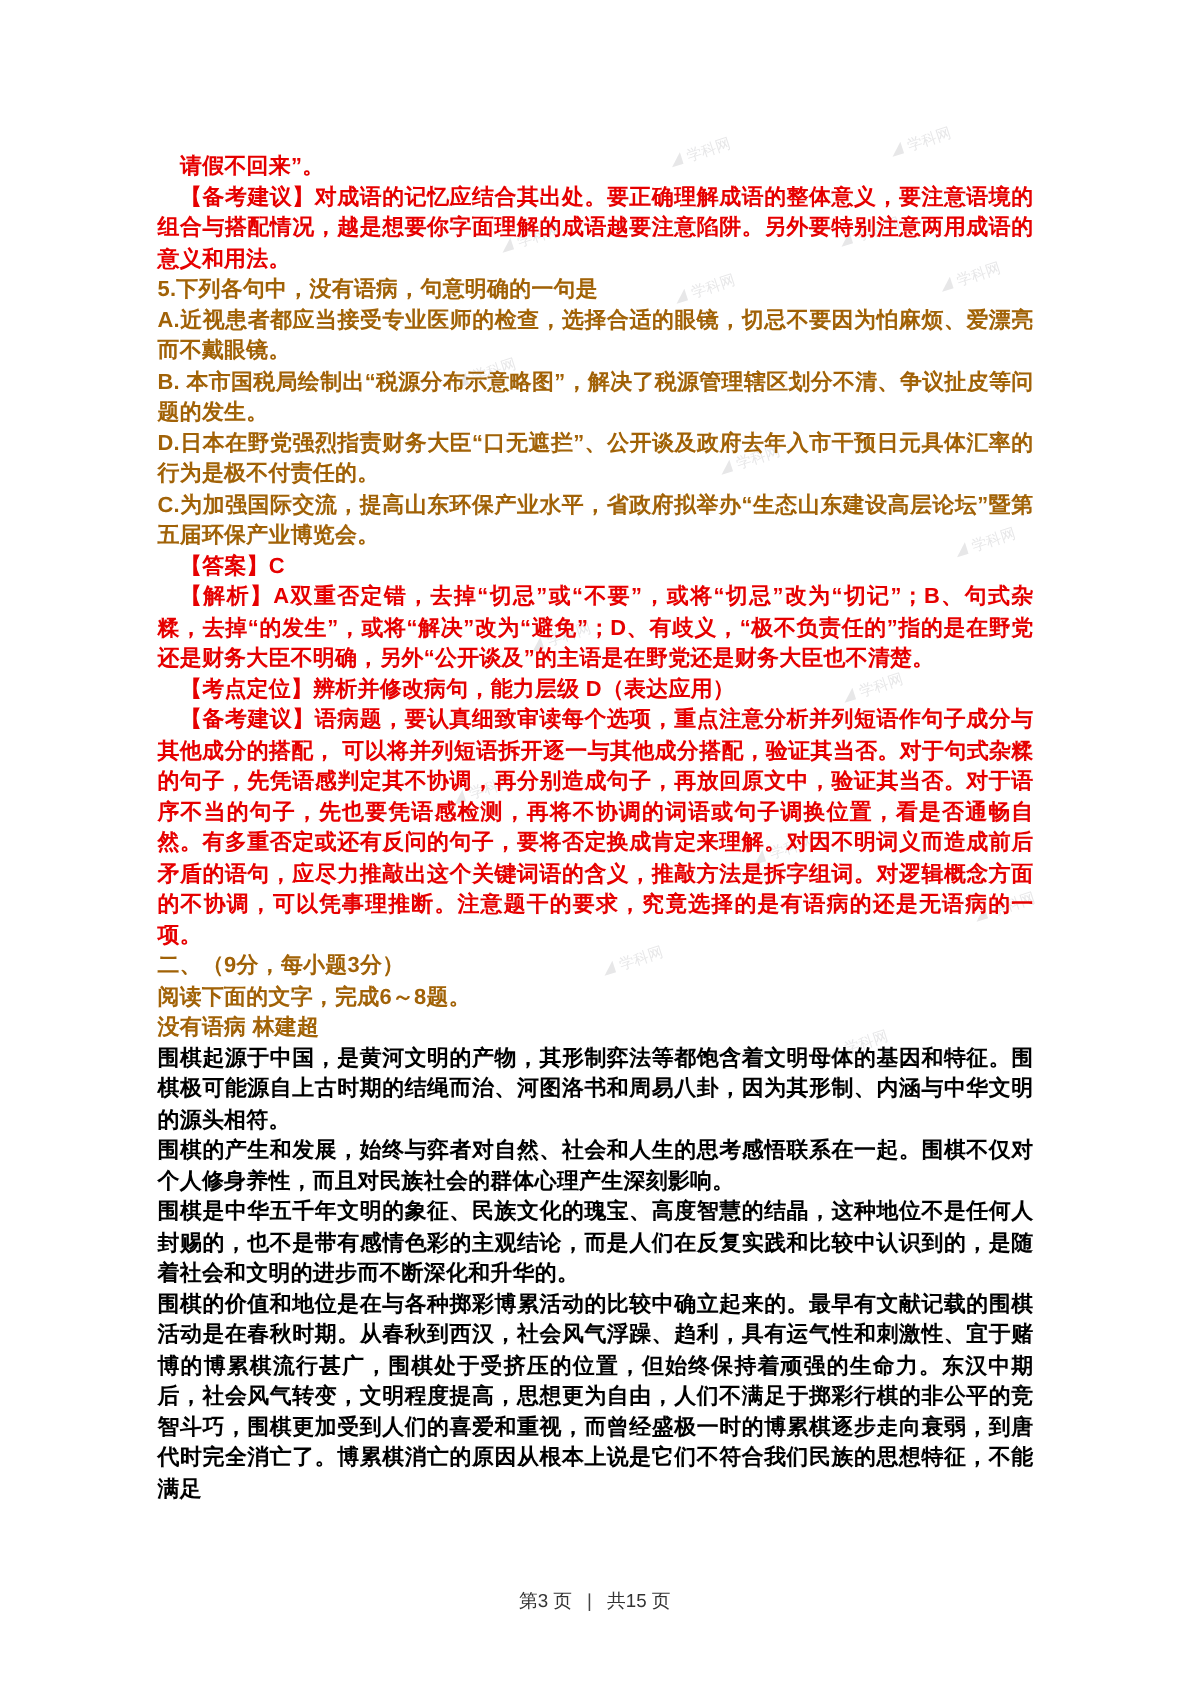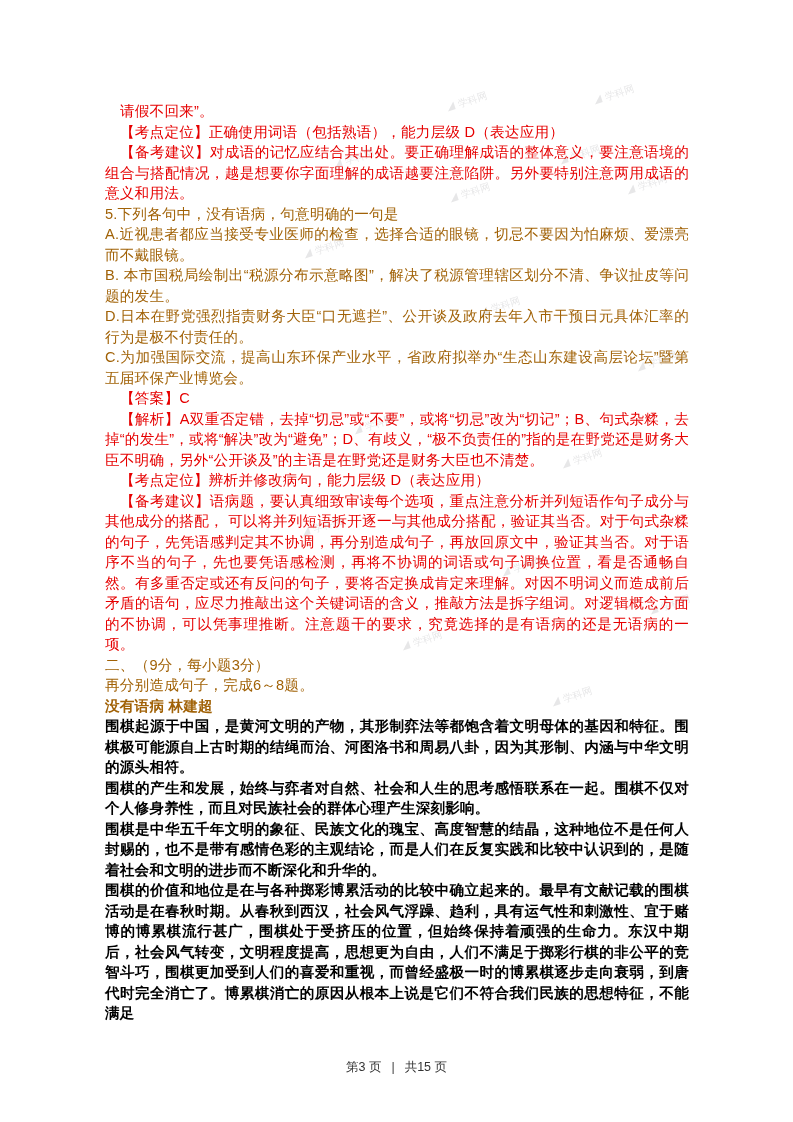--- a/index.html
+++ b/index.html
@@ -16,21 +16,21 @@
   }
   .content {
     position: absolute;
     left: 105px; right: 104px; top: 101px;
   }
   .content p {
     margin: 0;
     font-size: 14.6px;
     line-height: 20.5px;
     text-align: justify;
-    font-weight: normal;
+    font-weight: bold;
     color: #000000;
     letter-spacing: 0.2px;
   }
   .content p.red {
     color: #e60000;
     text-indent: 15px; 
   }
   .content p.black { color: #a16207; }
   .content p.passage {
     font-family: "Liberation Serif", "DejaVu Serif", serif;
@@ -80,33 +80,32 @@
       <span class="wm" style="left: 560px; top: 452px;">◢ 学科网</span>
       <span class="wm" style="left: 300px; top: 520px;">◢ 学科网</span>
       <span class="wm" style="left: 500px; top: 560px;">◢ 学科网</span>
       <span class="wm" style="left: 648px; top: 598px;">◢ 学科网</span>
       <span class="wm" style="left: 400px; top: 634px;">◢ 学科网</span>
       <span class="wm" style="left: 550px; top: 690px;">◢ 学科网</span>
     </div>
 
   <div class="content">
     <p class="red">请假不回来”。</p>
-    <p class="red">【考点定位】正确使用词语（包括熟语），能力层级 D（表达应用）</p>
     <p class="red">【备考建议】对成语的记忆应结合其出处。要正确理解成语的整体意义，要注意语境的组合与搭配情况，越是想要你字面理解的成语越要注意陷阱。另外要特别注意两用成语的意义和用法。</p>
     <p class="black">5.下列各句中，没有语病，句意明确的一句是</p>
     <p class="black">A.近视患者都应当接受专业医师的检查，选择合适的眼镜，切忌不要因为怕麻烦、爱漂亮而不戴眼镜。</p>
     <p class="black">B. 本市国税局绘制出“税源分布示意略图”，解决了税源管理辖区划分不清、争议扯皮等问题的发生。</p>
     <p class="black">D.日本在野党强烈指责财务大臣“口无遮拦”、公开谈及政府去年入市干预日元具体汇率的行为是极不付责任的。</p>
     <p class="black">C.为加强国际交流，提高山东环保产业水平，省政府拟举办“生态山东建设高层论坛”暨第五届环保产业博览会。</p>
     <p class="red">【答案】C</p>
     <p class="red">【解析】A双重否定错，去掉“切忌”或“不要”，或将“切忌”改为“切记”；B、句式杂糅，去掉“的发生”，或将“解决”改为“避免”；D、有歧义，“极不负责任的”指的是在野党还是财务大臣不明确，另外“公开谈及”的主语是在野党还是财务大臣也不清楚。</p>
     <p class="red">【考点定位】辨析并修改病句，能力层级 D（表达应用）</p>
     <p class="red">【备考建议】语病题，要认真细致审读每个选项，重点注意分析并列短语作句子成分与其他成分的搭配， 可以将并列短语拆开逐一与其他成分搭配，验证其当否。对于句式杂糅的句子，先凭语感判定其不协调，再分别造成句子，再放回原文中，验证其当否。对于语序不当的句子，先也要凭语感检测，再将不协调的词语或句子调换位置，看是否通畅自然。有多重否定或还有反问的句子，要将否定换成肯定来理解。对因不明词义而造成前后矛盾的语句，应尽力推敲出这个关键词语的含义，推敲方法是拆字组词。对逻辑概念方面的不协调，可以凭事理推断。注意题干的要求，究竟选择的是有语病的还是无语病的一项。</p>
     <p class="black">二、（9分，每小题3分）</p>
-    <p class="black">再分别造成句子，完成6～8题。</p>
+    <p class="black">阅读下面的文字，完成6～8题。</p>
     <p class="black passage-title">没有语病 林建超</p>
     <p class="passage">围棋起源于中国，是黄河文明的产物，其形制弈法等都饱含着文明母体的基因和特征。围棋极可能源自上古时期的结绳而治、河图洛书和周易八卦，因为其形制、内涵与中华文明的源头相符。</p>
     <p class="passage">围棋的产生和发展，始终与弈者对自然、社会和人生的思考感悟联系在一起。围棋不仅对个人修身养性，而且对民族社会的群体心理产生深刻影响。</p>
     <p class="passage">围棋是中华五千年文明的象征、民族文化的瑰宝、高度智慧的结晶，这种地位不是任何人封赐的，也不是带有感情色彩的主观结论，而是人们在反复实践和比较中认识到的，是随着社会和文明的进步而不断深化和升华的。</p>
     <p class="passage">围棋的价值和地位是在与各种掷彩博累活动的比较中确立起来的。最早有文献记载的围棋活动是在春秋时期。从春秋到西汉，社会风气浮躁、趋利，具有运气性和刺激性、宜于赌博的博累棋流行甚广，围棋处于受挤压的位置，但始终保持着顽强的生命力。东汉中期后，社会风气转变，文明程度提高，思想更为自由，人们不满足于掷彩行棋的非公平的竞智斗巧，围棋更加受到人们的喜爱和重视，而曾经盛极一时的博累棋逐步走向衰弱，到唐代时完全消亡了。博累棋消亡的原因从根本上说是它们不符合我们民族的思想特征，不能满足</p>
   </div>
 
   <div class="footer">
     <span>第3 页</span><span class="sep">|</span><span>共15 页</span>
   </div>

